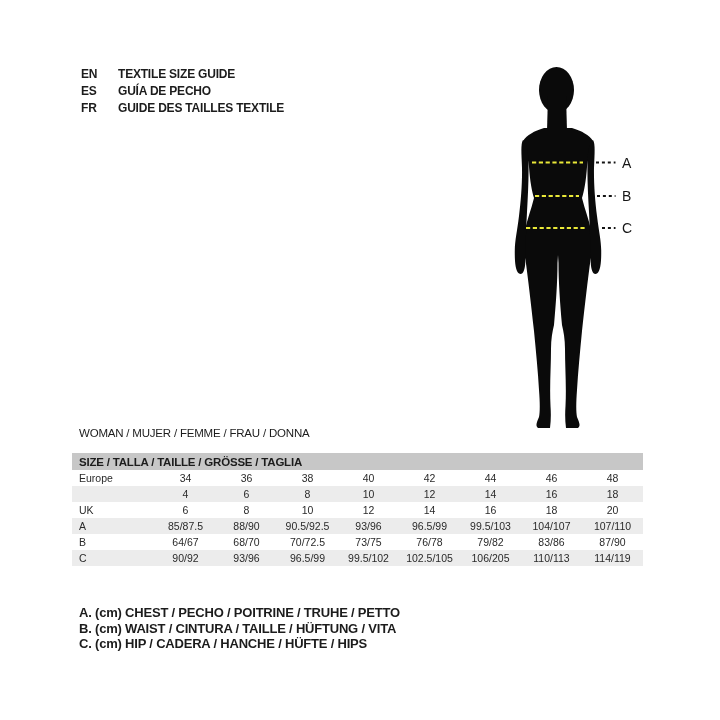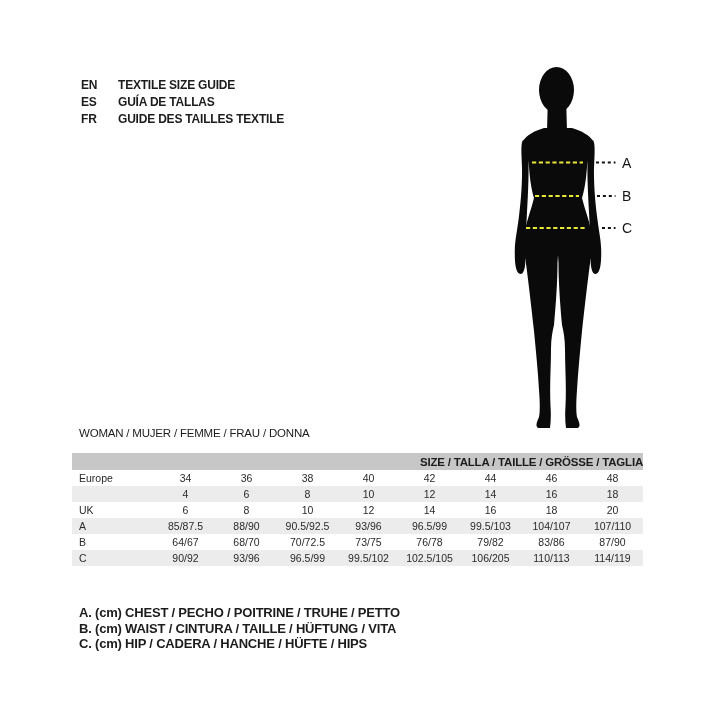--- a/index.html
+++ b/index.html
@@ -5,21 +5,21 @@
   html,body{margin:0;padding:0;}
   body{
     width:720px;height:720px;
     background:var(--background,#fff);
     font-family:"Liberation Sans",sans-serif;
     color:var(--text,#1c1c1c);
   }
   .canvas{position:relative;width:720px;height:720px;overflow:hidden;background:var(--background,#fff);}
 
   
-  .lang-block{position:absolute;left:81px;top:76px;}
+  .lang-block{position:absolute;left:81px;top:65px;}
   .lang-row{display:flex;height:17px;align-items:center;
     font-weight:bold;font-size:12px;letter-spacing:-0.2px;white-space:nowrap;}
   .lang-code{width:37px;flex:0 0 37px;}
 
   
   .figure{position:absolute;left:470px;top:40px;width:200px;height:400px;}
   .figure .measure{fill:none;stroke-width:2.2;stroke-dasharray:4.2 2.6;}
   .figure .leader{fill:none;stroke-width:1.9;stroke-dasharray:3 2.9;}
   .figure text{font-family:"Liberation Sans",sans-serif;font-size:14px;fill:#161616;}
 
@@ -27,21 +27,21 @@
   .woman-title{position:absolute;left:79px;top:427px;
     font-size:11.5px;font-weight:normal;letter-spacing:-0.2px;white-space:nowrap;}
 
   
   .size-table{position:absolute;left:72px;top:453px;width:571px;
     border-collapse:collapse;table-layout:fixed;
     font-size:10.5px;color:#2a2a2a;}
   .size-table th{
     background:var(--table-header-bg,#c7c7c7);
     height:17px;font-weight:bold;font-size:11.5px;letter-spacing:-0.2px;
-    text-align:right;padding:0 0 0 7px;color:#1c1c1c;white-space:nowrap;overflow:hidden;}
+    text-align:left;padding:0 0 0 7px;color:#1c1c1c;white-space:nowrap;overflow:hidden;}
   .size-table td{height:16px;padding:0;text-align:center;font-weight:normal;white-space:nowrap;}
   .size-table td.lbl{text-align:left;padding-left:7px;}
   .size-table tr.shade td{background:var(--table-row-shade-bg,#ececec);}
 
   
   .legend{position:absolute;left:79px;top:605px;}
   .legend-line{height:15.5px;line-height:15.5px;
     font-size:13px;font-weight:bold;letter-spacing:-0.2px;white-space:nowrap;}
 </style>
 </head>
@@ -49,21 +49,21 @@
 
 <div class="canvas">
 
   <div class="lang-block">
       <div class="lang-row">
         <span class="lang-code">EN</span>
         <span class="lang-label">TEXTILE SIZE GUIDE</span>
       </div>
       <div class="lang-row">
         <span class="lang-code">ES</span>
-        <span class="lang-label">GUÍA DE TALLAS</span>
+        <span class="lang-label">GUÍA DE PECHO</span>
       </div>
       <div class="lang-row">
         <span class="lang-code">FR</span>
         <span class="lang-label">GUIDE DES TAILLES TEXTILE</span>
       </div>
     </div>
 
   <svg class="figure" viewBox="0 0 200 400" xmlns="http://www.w3.org/2000/svg" aria-hidden="true">
 
     <ellipse cx="86.5" cy="50" rx="17.5" ry="23" fill="#0a0a0a"></ellipse>

